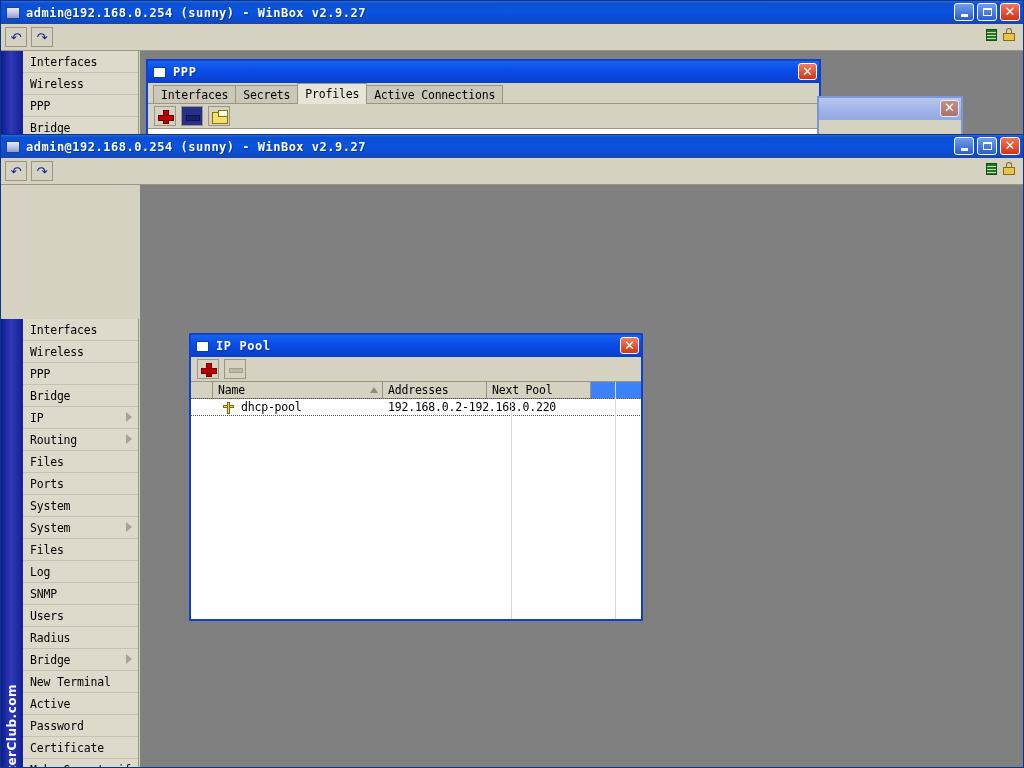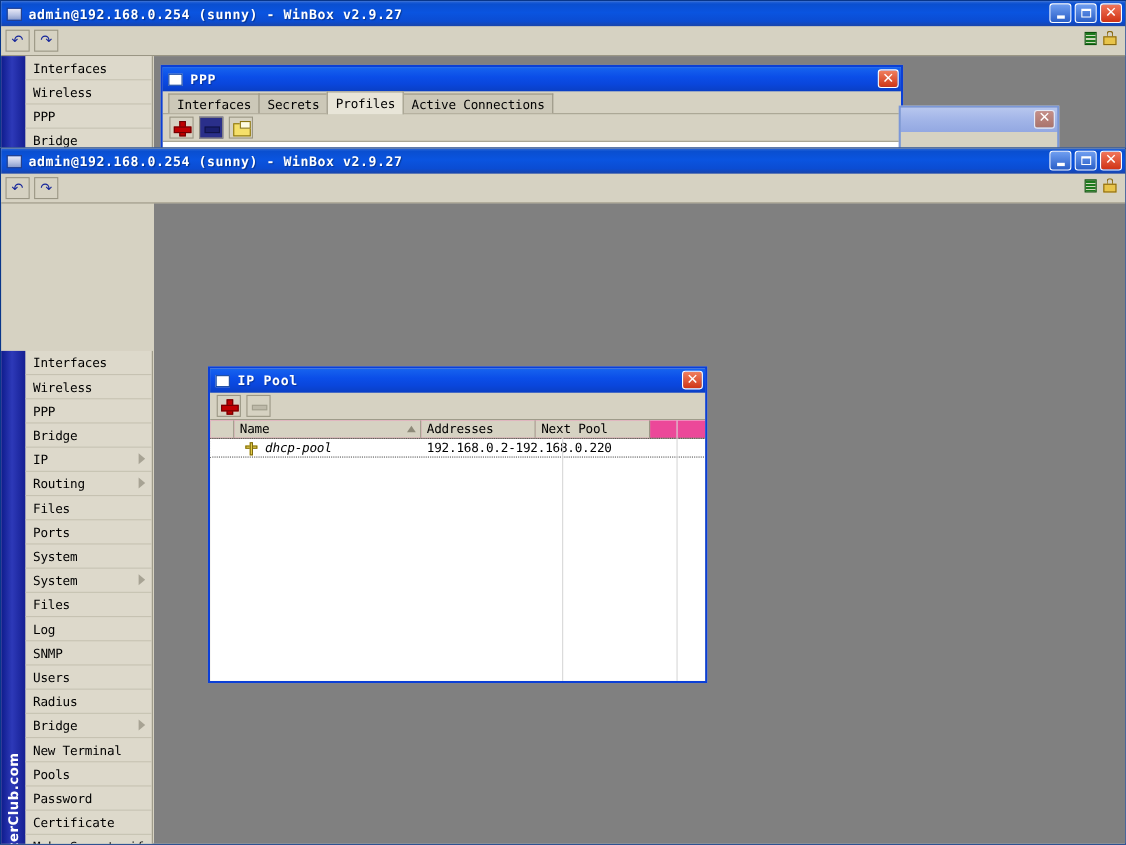--- a/index.html
+++ b/index.html
@@ -258,42 +258,42 @@
     background: #f5e06a; border: 1px solid #8a7410;
   }
   .folder-ic::after {
     content: ""; position: absolute; left: 9px; top: 3px;
     width: 8px; height: 5px;
     background: #fdfbe4; border: 1px solid #8a7410;
   }
 
   
   .list-area { flex: 1; background: #ffffff; overflow: hidden; position: relative; }
-  .hdr-row { display: flex; height: 17px; background: #ec4899; border-bottom: 1px solid #9a9684; }
+  .hdr-row { display: flex; height: 17px; background: #3b82f6; border-bottom: 1px solid #9a9684; }
   .hdr-cell {
     font-size: 11.5px;
     display: flex; align-items: center;
     padding-left: 5px;
     border-right: 1px solid #9a9684;
     position: relative;
     background: #d6d2c2;
     color: #000;
     letter-spacing: -0.2px;
   }
   .sort-arr {
     position: absolute; right: 4px; top: 5px;
     width: 0; height: 0;
     border-left: 4px solid transparent;
     border-right: 4px solid transparent;
     border-bottom: 6px solid #8e8a79;
   }
   .data-row { display: flex; height: 16px; align-items: center; font-size: 11.5px; }
   .data-row.selected { outline: 1px dotted #555; background: #ffffff; }
   .cell { padding-left: 5px; display: flex; align-items: center; white-space: nowrap; letter-spacing: -0.2px; }
-  .cell.name { padding-left: 28px; position: relative; font-style: italic; }
+  .cell.name { padding-left: 28px; position: relative; }
   .pool-ic {
     position: absolute; left: 10px; top: 2px; width: 11px; height: 12px;
   }
   .pool-ic .bar1 { position: absolute; left: 0; top: 3px; width: 11px; height: 3px; background: #f0d84c; border: 1px solid #7d6a10; }
   .pool-ic .bar2 { position: absolute; left: 4px; top: 0; width: 3px; height: 12px; background: #f0d84c; border: 1px solid #7d6a10; }
   .grid-v { position: absolute; top: 0; bottom: 0; width: 1px; background: #d8d8d8; }
 </style>
 </head>
 <body>
 
@@ -531,21 +531,21 @@
           <span>Radius</span>
         </div>
         <div class="menu-item">
           <span>Bridge</span>
           <span class="arrow"></span>
         </div>
         <div class="menu-item">
           <span>New Terminal</span>
         </div>
         <div class="menu-item">
-          <span>Pools</span>
+          <span>Active</span>
         </div>
         <div class="menu-item">
           <span>Password</span>
         </div>
         <div class="menu-item">
           <span>Certificate</span>
         </div>
         <div class="menu-item">
           <span>Make Supout.rif</span>
         </div>

